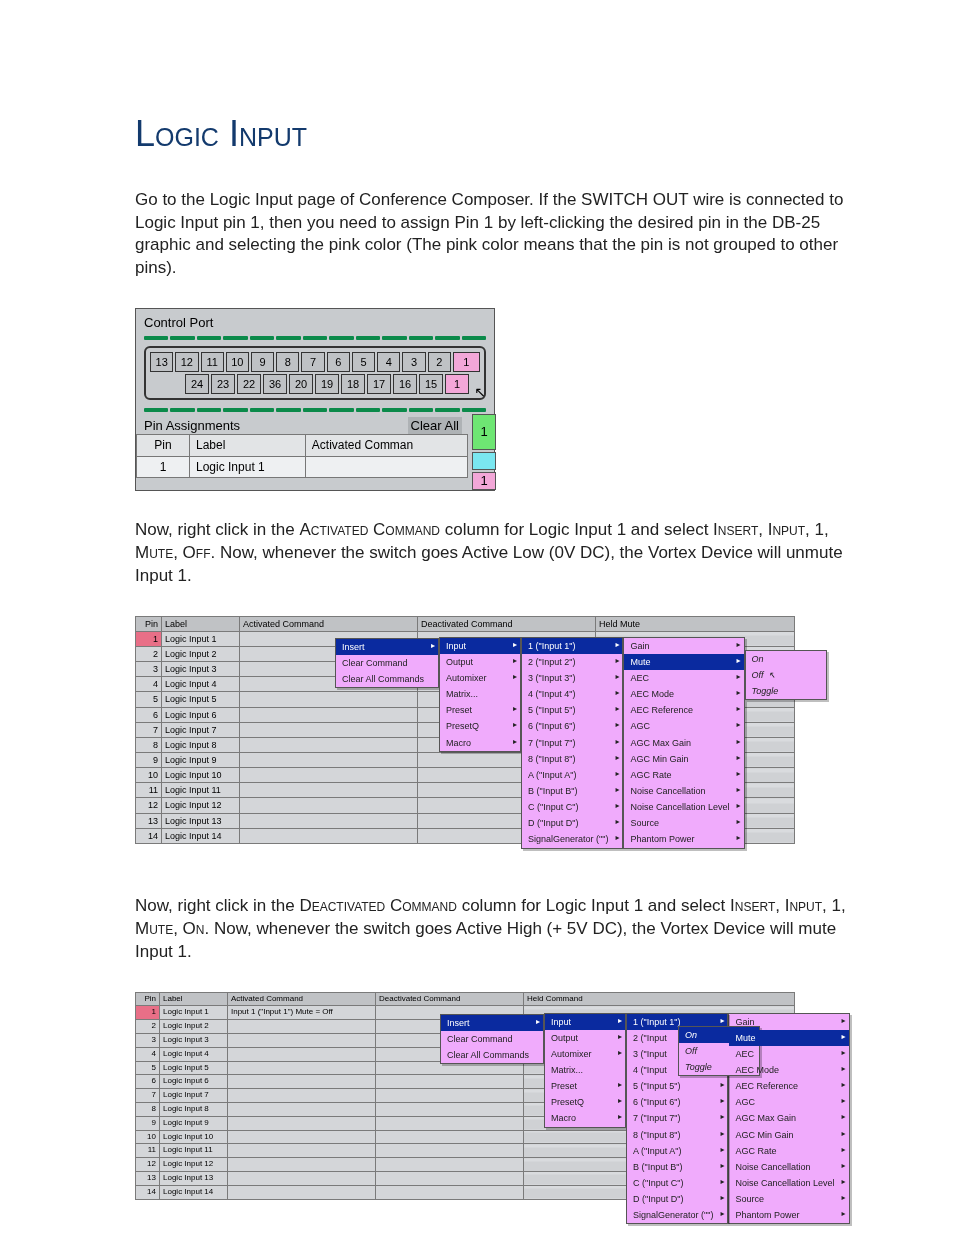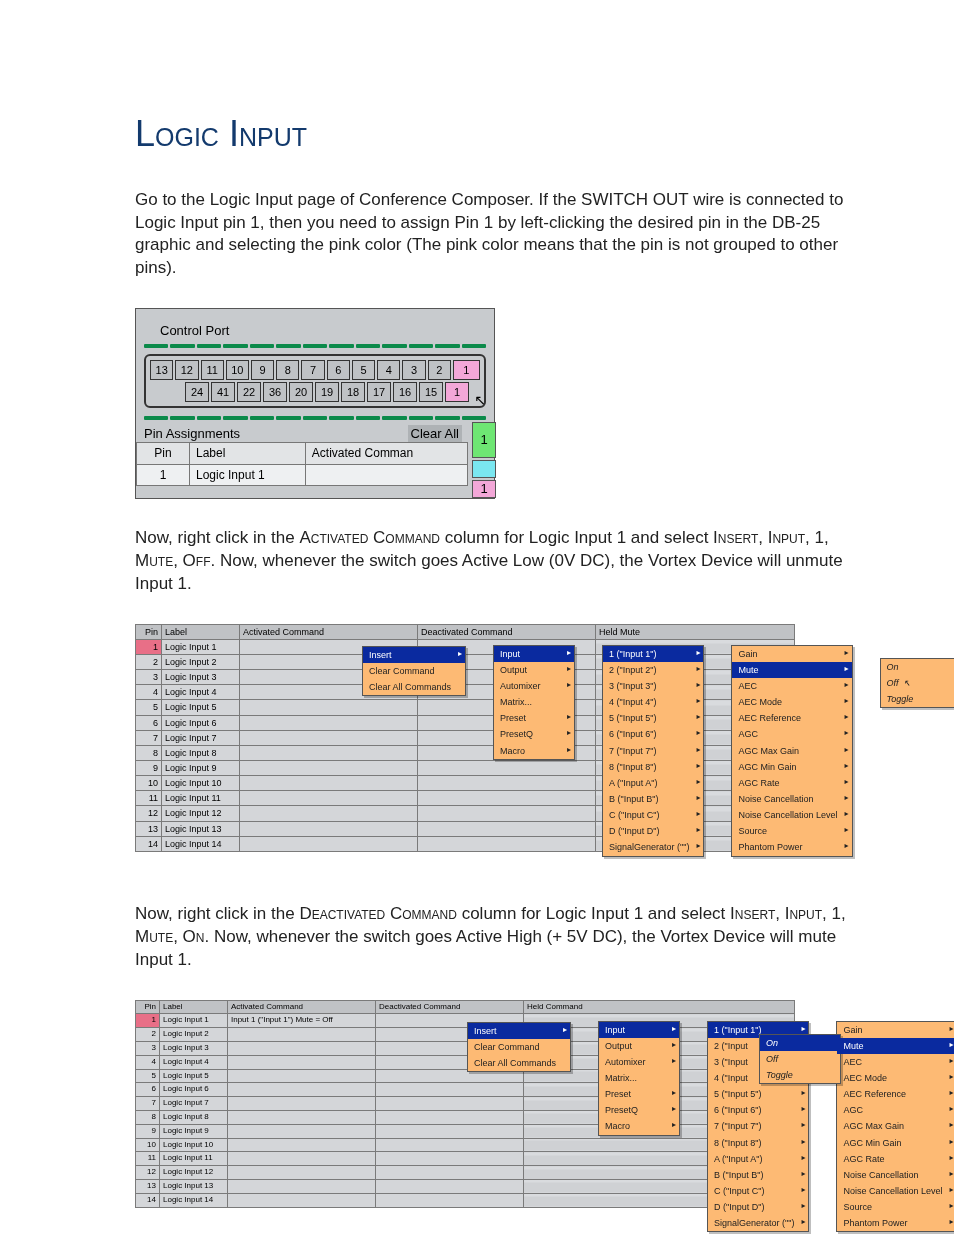--- a/index.html
+++ b/index.html
@@ -30,21 +30,21 @@
 
   
   .cp {
     width: 358px;
     border: 1px solid #555;
     background: #c8cbce;
     font-family: Tahoma, Arial, sans-serif;
     font-size: 13px;
     color: #000;
   }
-  .cp .title { padding: 13px 8px 2px 8px; margin-left: 16px; }
+  .cp .title { padding: 5px 8px 2px 8px; }
   .cp .barrow { display: flex; gap: 2px; padding: 2px 8px; }
   .cp .barrow span { flex: 1; height: 4px; background: #0b8a4a; border-radius: 1px; }
   .cp .connector {
     margin: 4px 8px 6px 8px;
     border: 2px solid #333;
     border-radius: 6px;
     padding: 4px;
     background: #c8cbce;
     position: relative;
   }
@@ -109,25 +109,24 @@
 
   .gridwrap { position: relative; display: inline-block; }
   .menus {
     position: absolute;
     display: flex;
     align-items: flex-start;
     font-family: Tahoma, Arial, sans-serif;
     font-size: 9px;
   }
   .menu {
-    background: #fdba74;
+    background: #f0abfc;
     border: 1px solid #555;
     box-shadow: 2px 2px 0 rgba(0,0,0,.25);
     min-width: 80px;
-    margin-left: 27px;
   }
   .menu div {
     padding: 2px 14px 2px 6px;
     position: relative;
     white-space: nowrap;
   }
   .menu div .arr {
     position: absolute; right: 3px; top: 2px; font-size: 8px;
   }
   .menu div.hl { background: #0a2a9f; color: #fff; }
@@ -176,21 +175,21 @@
             <div class="pin">7</div>
             <div class="pin">6</div>
             <div class="pin">5</div>
             <div class="pin">4</div>
             <div class="pin">3</div>
             <div class="pin">2</div>
             <div class="pin lg pk">1</div>
           </div>
         <div class="pinrow indent" id="cp-bot">
             <div class="pin">24</div>
-            <div class="pin">41</div>
+            <div class="pin">23</div>
             <div class="pin">22</div>
             <div class="pin">36</div>
             <div class="pin">20</div>
             <div class="pin">19</div>
             <div class="pin">18</div>
             <div class="pin">17</div>
             <div class="pin">16</div>
             <div class="pin">15</div>
             <div class="pin pk">1</div>
           </div>

